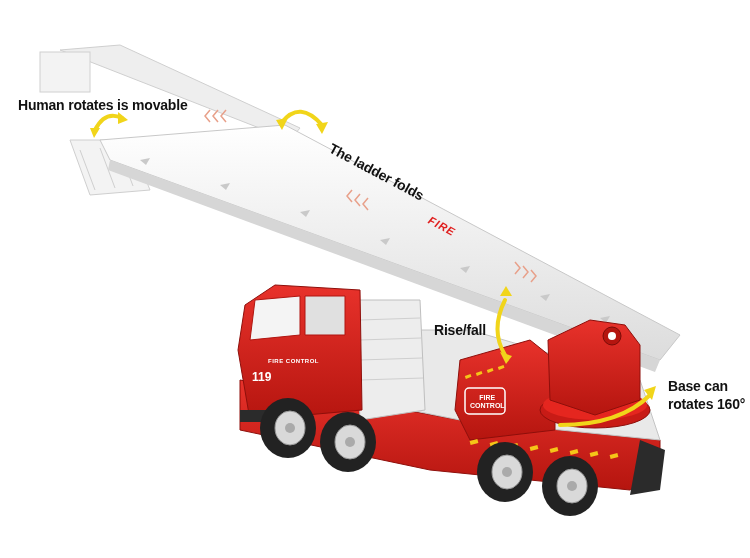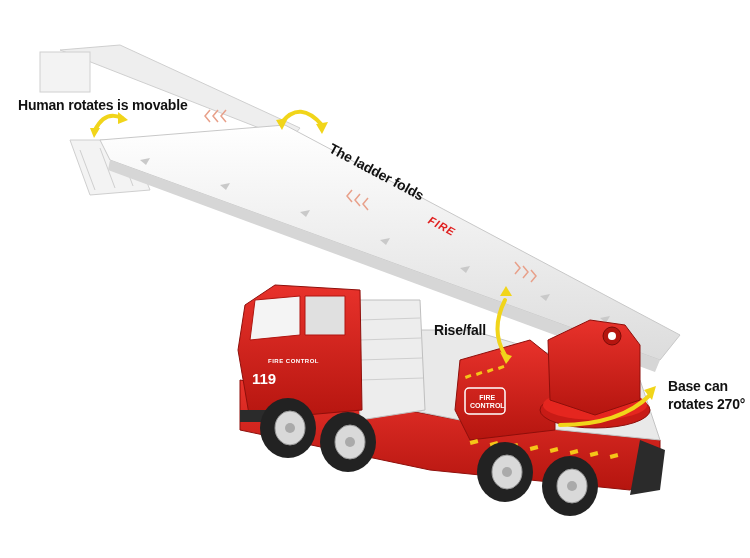--- a/index.html
+++ b/index.html
@@ -5,21 +5,21 @@
   html, body { margin: 0; padding: 0; background: #ffffff; }
   .stage { position: relative; width: 750px; height: 558px; overflow: hidden; background: #ffffff; font-family: "Liberation Sans", sans-serif; }
   svg.scene { position: absolute; left: 0; top: 0; }
   .label { position: absolute; font-family: "Liberation Sans", sans-serif; font-weight: bold; color: #111; font-size: 14px; line-height: 16px; white-space: nowrap; letter-spacing: -0.2px; }
   .lbl-platform { left: 18px; top: 97px; }
   .lbl-ladder { left: 334px; top: 140px; transform: rotate(28deg); transform-origin: left top; }
   .lbl-rise { left: 434px; top: 322px; }
   .lbl-base { left: 668px; top: 377px; line-height: 18px; }
   .decal { position:absolute; font-family: "Liberation Sans", sans-serif; font-weight: bold; color:#fff; white-space:nowrap; }
   .decal-cab { left: 268px; top: 358px; font-size: 6px; letter-spacing: 0.5px; }
-  .decal-119 { left: 252px; top: 370px; font-size: 15px; }
+  .decal-119 { left: 252px; top: 370px; font-size: 12px; }
   .decal-box1 { left: 470px; top: 394px; font-size: 7px; text-align:center; line-height: 8px; }
   .decal-ladder { left: 432px; top: 214px; font-size: 11px; color: #e02020; transform: rotate(28deg); transform-origin: left top; font-style: italic; letter-spacing: 1px; }
 </style>
 </head>
 <body>
 
 <div class="stage">
   <svg class="scene" width="750" height="558" viewBox="0 0 750 558">
     <defs>
       <linearGradient id="ladderGrad" x1="0" y1="0" x2="0" y2="1">
@@ -163,15 +163,15 @@
     <div>FIRE</div>
     <div>CONTROL</div>
   </div>
   <div class="decal decal-ladder">FIRE</div>
 
   <div class="label lbl-platform">Human rotates is movable</div>
   <div class="label lbl-ladder">The ladder folds</div>
   <div class="label lbl-rise">Rise/fall</div>
   <div class="label lbl-base">
     <div>Base can</div>
-    <div>rotates 270°</div>
+    <div>rotates 160°</div>
   </div>
 </div>
 
 </body></html>

